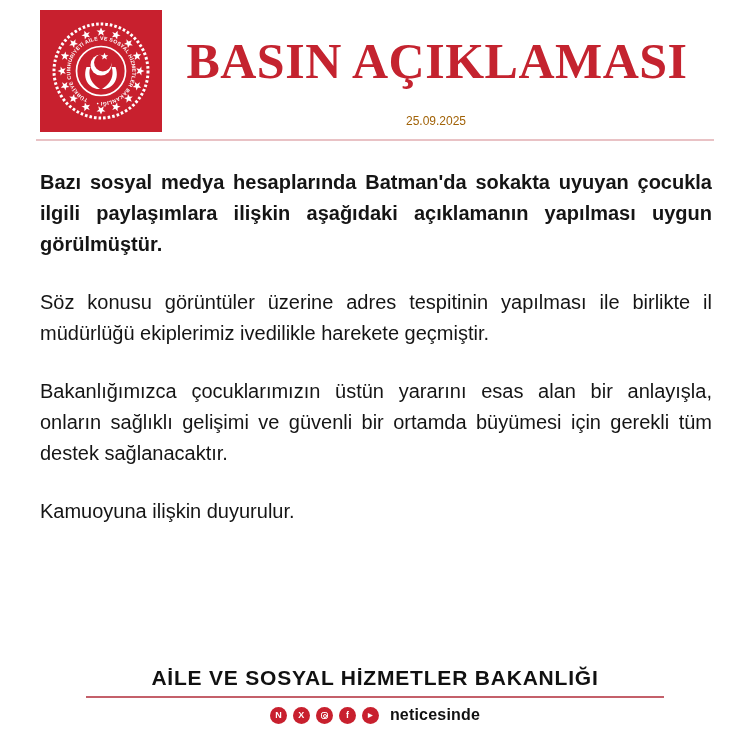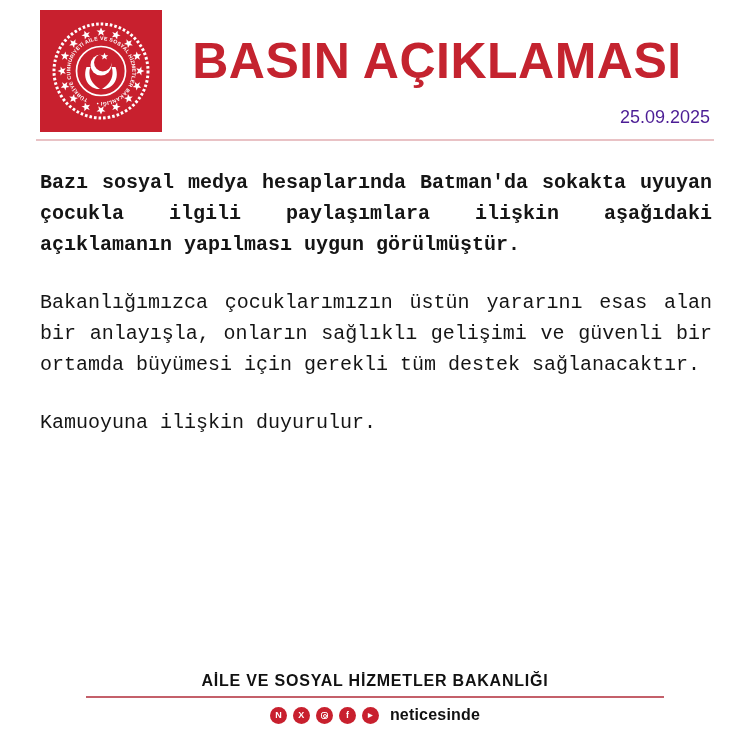--- a/index.html
+++ b/index.html
@@ -16,40 +16,41 @@
   }
   
   .header { display:flex; padding:10px 38px 0 40px; }
   .logo-box { width:122px; height:122px; flex:0 0 auto; }
   .header-right { flex:1; display:flex; flex-direction:column; min-width:0; }
   .title {
     color:#C4232F; font-weight:bold; font-size:50px;
     text-align:center; letter-spacing:0.5px;
     margin-top:26px; line-height:1;
     white-space:nowrap;
+    font-family:Liberation Serif, serif;
   }
   .date {
-    margin-top:auto; text-align:right;
-    font-size:18px; color:#4c1d95; padding:0 2px 4px 0;
+    margin-top:auto; text-align:center;
+    font-size:12px; color:#a16207; padding:0 2px 4px 0;
   }
   .divider-top { height:2px; background:#E9C2C5; margin:7px 36px 0 36px; }
 
   
   .press-body {
     padding:26px 38px 0 40px;
     font-size:20px; line-height:1.55;
-    text-align:justify; color:#151515;font-family:Liberation Mono, monospace;
+    text-align:justify; color:#151515;
   }
   .press-body p { margin:0 0 27px 0; }
   .p-bold { font-weight:bold; }
 
   
   .footer { margin-top:auto; padding-bottom:26px; text-align:center; }
   .ministry {
-    font-size:16px; font-weight:bold; letter-spacing:0.8px; color:#111111;
+    font-size:21px; font-weight:bold; letter-spacing:0.8px; color:#111111;
   }
   .divider-bottom { height:2px; background:#C4606A; width:578px; margin:6px auto 8px auto; }
   .social-row {
     display:flex; align-items:center; justify-content:center; gap:6px;
   }
   .social-icon {
     width:17px; height:17px; border-radius:50%;
     background:#C8202E; color:#ffffff;
     display:flex; align-items:center; justify-content:center;
     font-weight:bold; font-size:9px; line-height:1;
@@ -125,20 +126,21 @@
     <div class="header-right">
       <div class="title">BASIN AÇIKLAMASI</div>
       <div class="date">25.09.2025</div>
     </div>
   </div>
 
   <div class="divider-top"></div>
 
   <div class="press-body">
     <p class="p-bold">Bazı sosyal medya hesaplarında Batman'da sokakta uyuyan çocukla ilgili paylaşımlara ilişkin aşağıdaki açıklamanın yapılması uygun görülmüştür.</p>
+    <p>Söz konusu görüntüler üzerine adres tespitinin yapılması ile birlikte il müdürlüğü ekiplerimiz ivedilikle harekete geçmiştir.</p>
     <p>Bakanlığımızca çocuklarımızın üstün yararını esas alan bir anlayışla, onların sağlıklı gelişimi ve güvenli bir ortamda büyümesi için gerekli tüm destek sağlanacaktır.</p>
     <p>Kamuoyuna ilişkin duyurulur.</p>
   </div>
 
   <div class="footer">
     <div class="ministry">AİLE VE SOSYAL HİZMETLER BAKANLIĞI</div>
     <div class="divider-bottom"></div>
     <div class="social-row">
       <span class="social-icon">N</span>
       <span class="social-icon">X</span>

